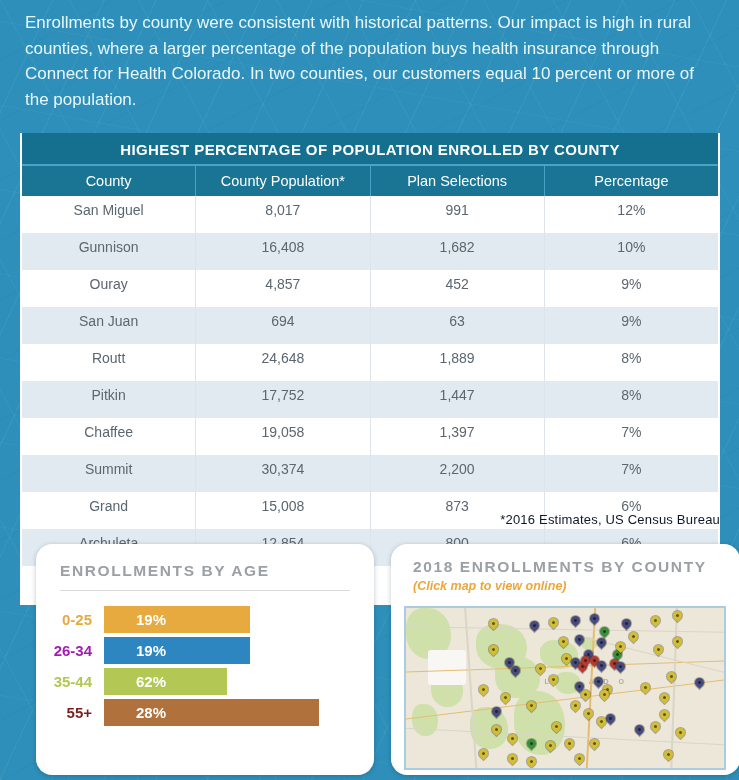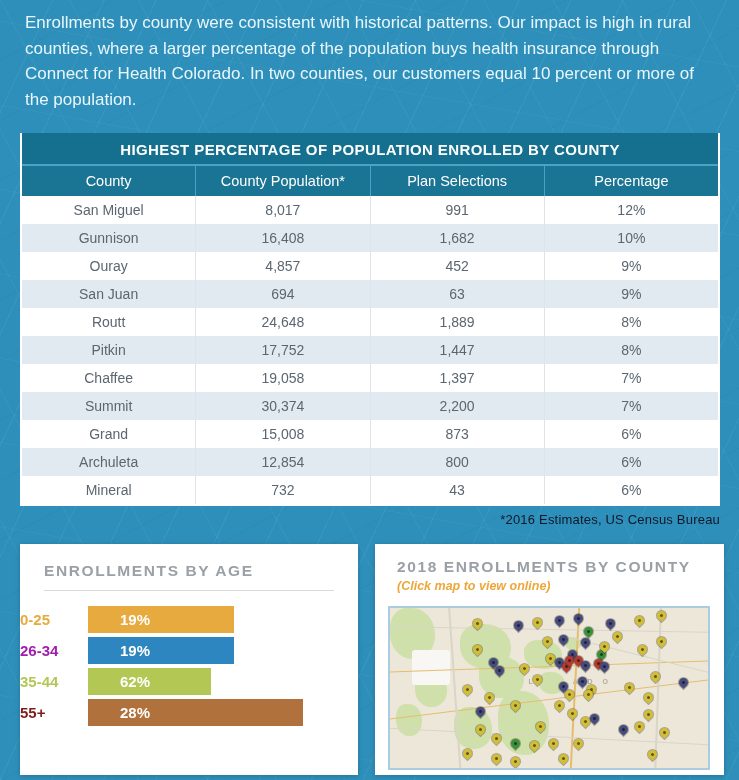--- a/index.html
+++ b/index.html
@@ -28,45 +28,45 @@
   .tbl-title {
     height:33px; line-height:33px; background:#15708f; border-bottom:2px solid #4aa2c4;
     color:#fff; font-weight:bold; font-size:15px; letter-spacing:0.4px; text-align:center;
   }
   .tbl-head { display:flex; height:30px; background:#1a7493; }
   .tbl-head .hcell {
     flex:1; color:#fff; font-size:14.5px; line-height:30px; text-align:center;
     border-left:1px solid #4aa2c4;
   }
   .tbl-head .hcell:first-child { border-left:none; }
-  .tbl-rows .trow { display:flex; height:28px; background:#ffffff; }
+  .tbl-rows .trow { display:flex; height:37px; background:#ffffff; }
   .tbl-rows .trow:nth-child(even) { background:#e2eaf1; }
   .tbl-rows .tcell {
     flex:1; text-align:center; line-height:28px; font-size:14px; color:#5b6670;
     border-left:1px solid #dde4ea;
   }
   .tbl-rows .tcell:first-child { border-left:none; }
 
   .footnote {
     position:absolute; right:19px; top:512px;
     color:#0f172a; font-size:13px; letter-spacing:0.2px;
   }
 
   
-  .card { position:absolute; background:#fff; border-radius:0;
-    box-shadow:0 1px 5px rgba(0,30,50,0.25); }
+  .card { position:absolute; background:#fff; border-radius:16px;
+    box-shadow:0 1px 5px rgba(0,30,50,0.25);margin-left:16px; }
   .card-title { color:#9aa0a6; font-weight:bold; font-size:15.5px; letter-spacing:1.6px; }
 
   
   .age-card { left:20px; top:544px; width:338px; height:231px; }
   .age-card .card-title { margin:18px 24px 0; }
   .age-card .divider { margin:10px 24px 0; border-top:1px solid #d9d9d9; }
   .bar-rows { margin-top:15px; }
   .bar-row { display:flex; align-items:center; height:27px; margin-bottom:4px; }
-  .bar-label { width:68px; text-align:left; font-weight:bold; font-size:15px; padding-right:12px; }
+  .bar-label { width:68px; text-align:right; font-weight:bold; font-size:15px; padding-right:12px; }
   .bar { position:relative; height:27px; }
   .bar-value { position:absolute; left:32px; top:0; line-height:27px;
     color:#fff; font-weight:bold; font-size:15px; }
 
   
   .map-card { left:375px; top:544px; width:349px; height:231px; }
   .map-card .card-title { margin:14px 22px 0; }
   .map-sub { margin:3px 22px 0; color:#eda73b; font-style:italic; font-weight:bold; font-size:12.5px; }
   .map {
     position:absolute; left:13px; top:62px; width:322px; height:164px;

